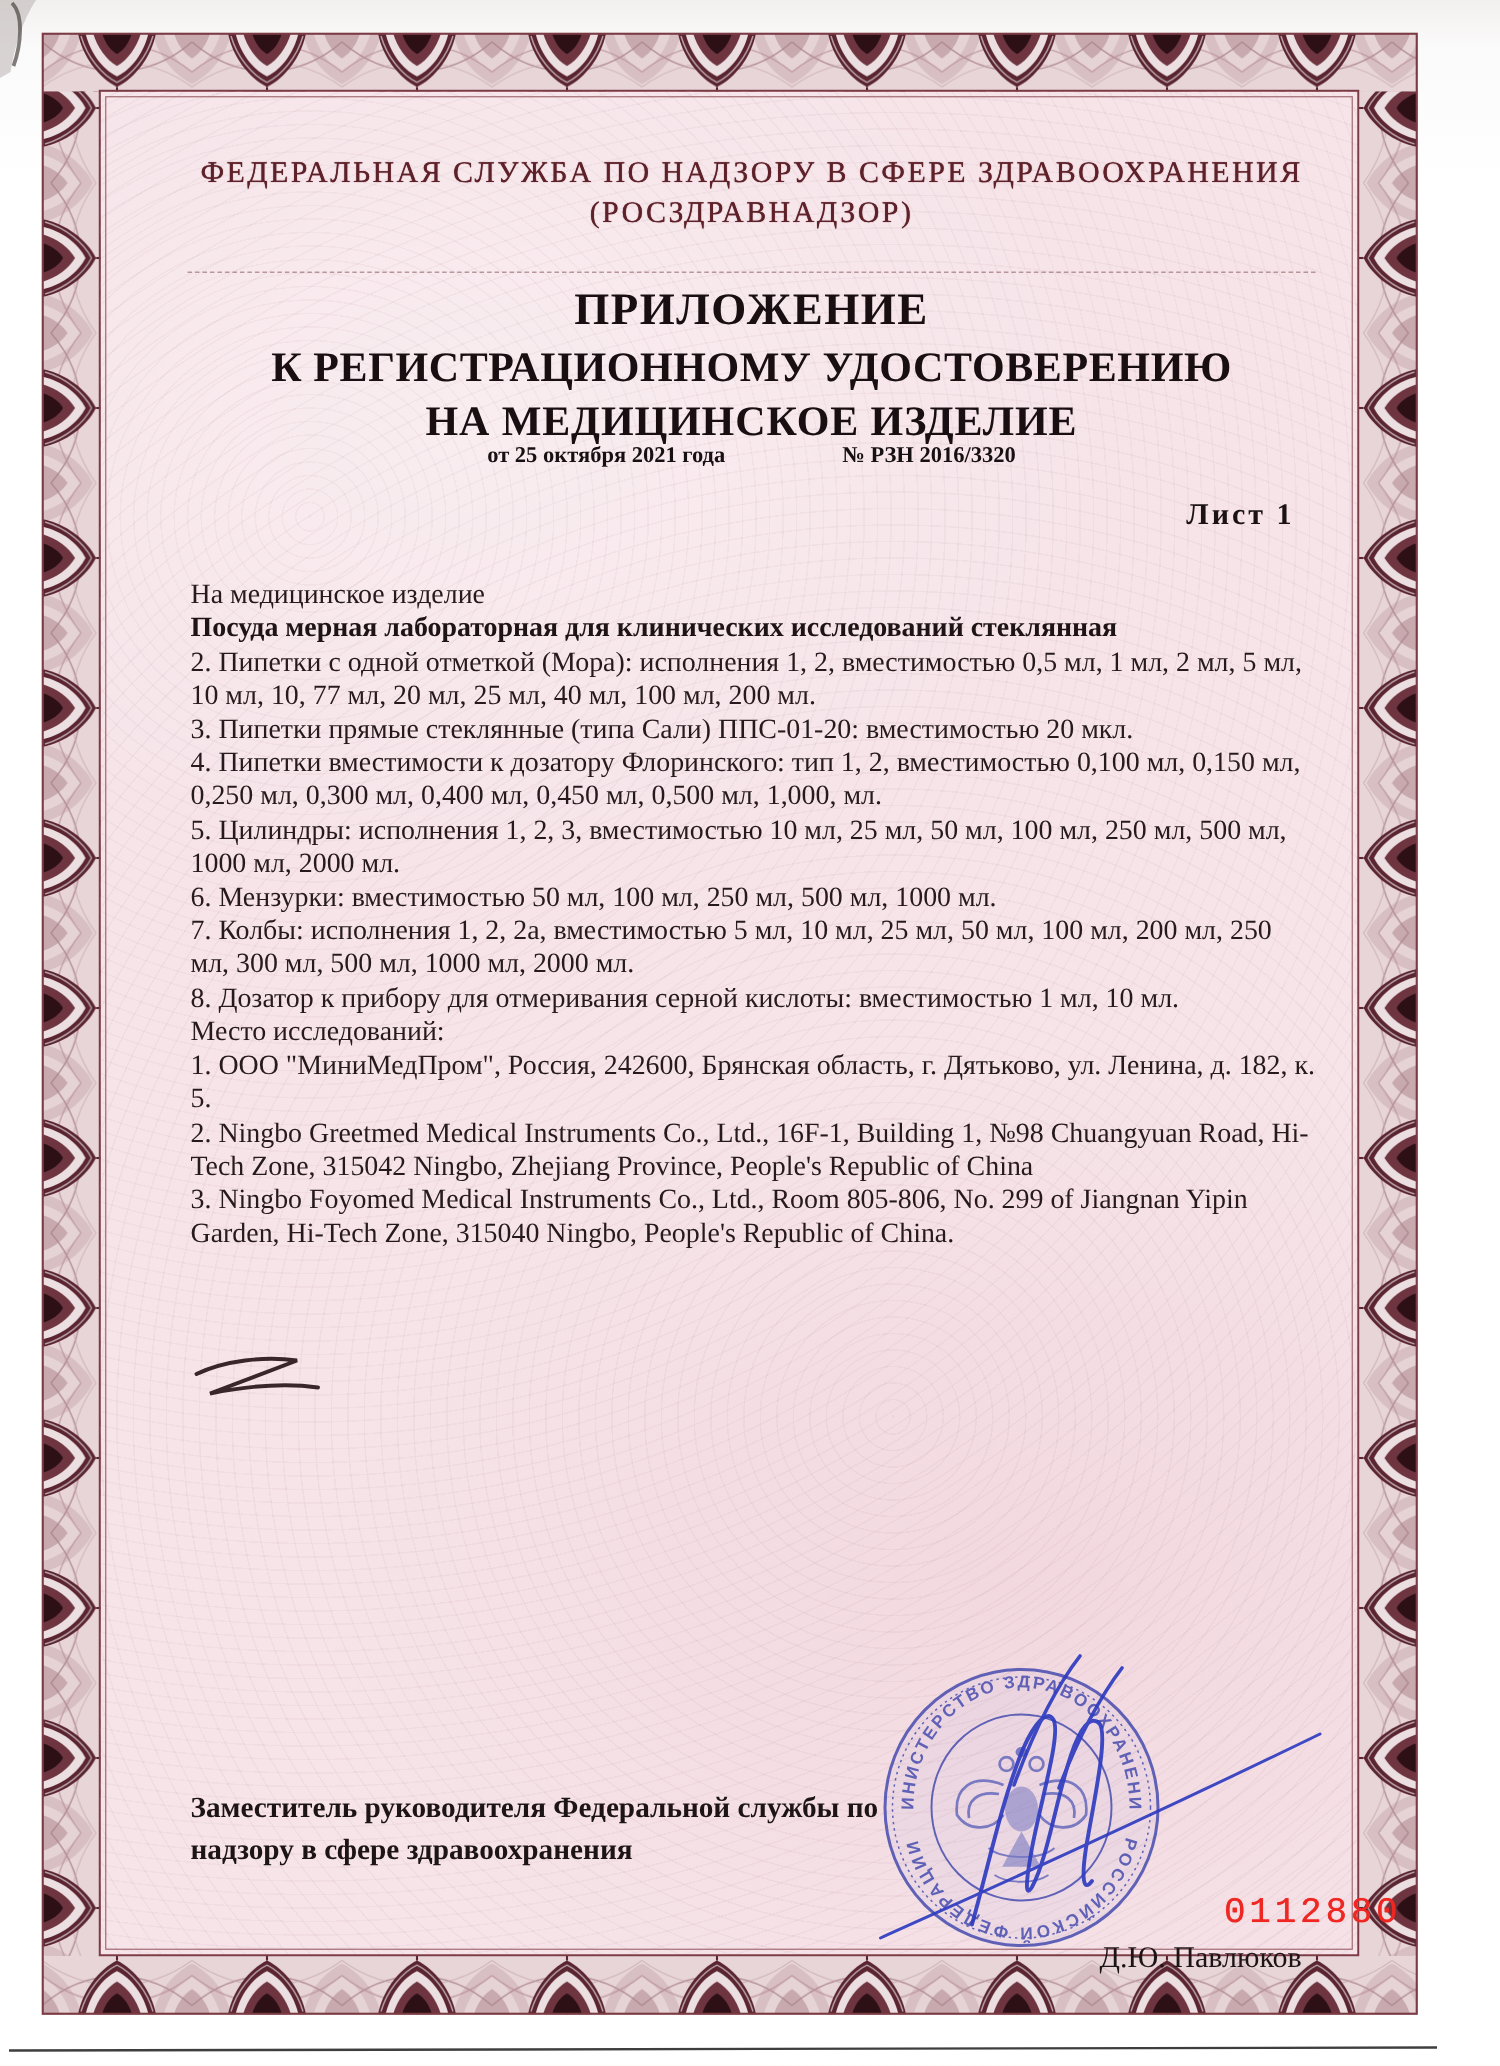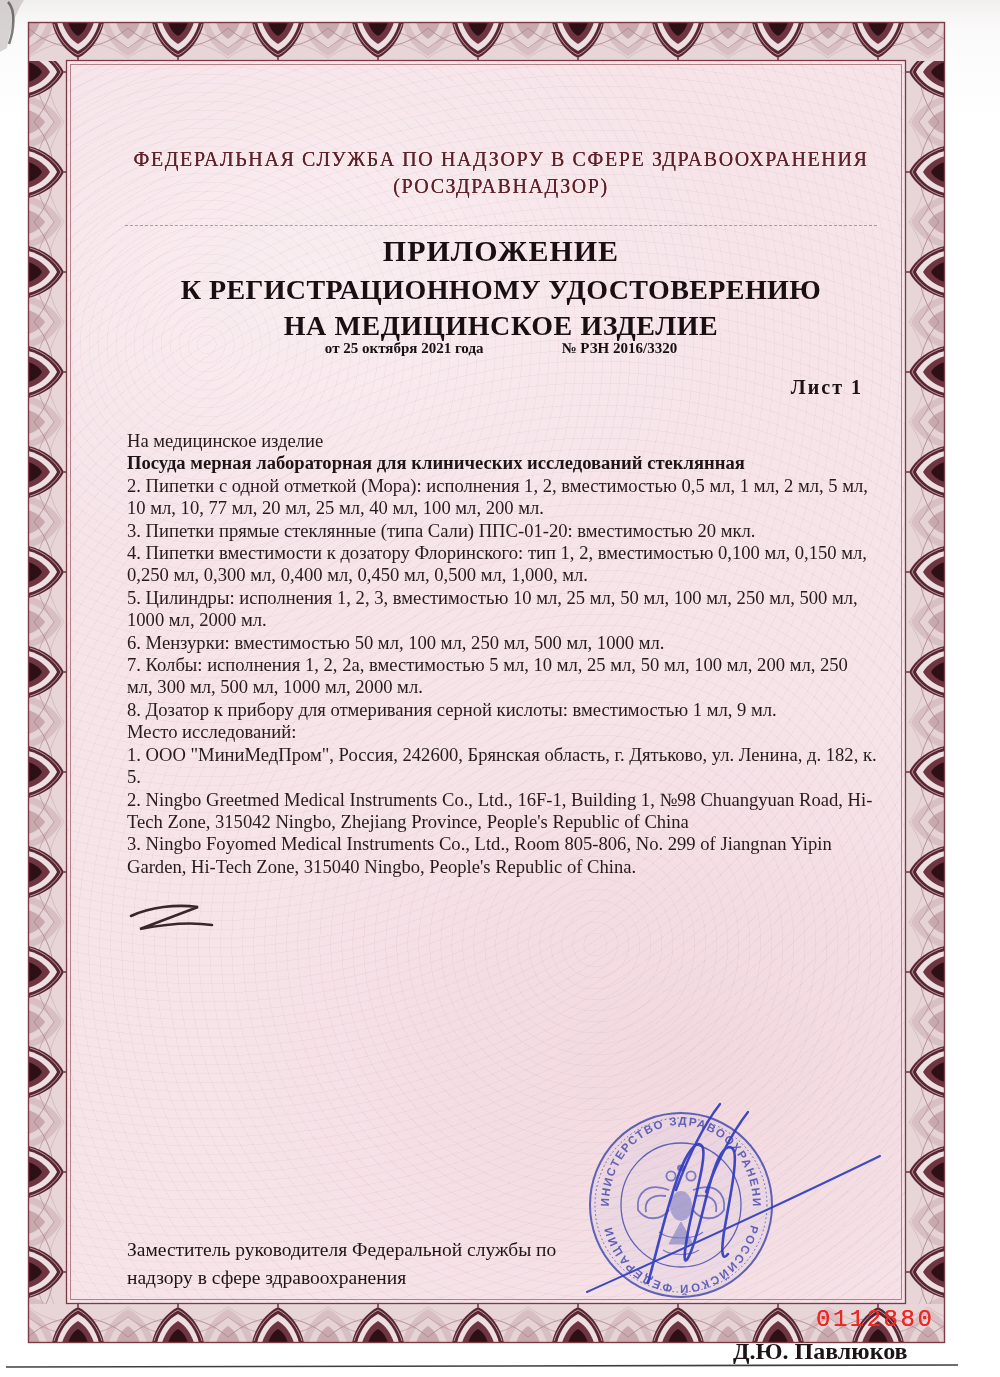--- a/index.html
+++ b/index.html
@@ -19,21 +19,21 @@
   }
   .paper::after{ 
     content:"";position:absolute;inset:0;
     background:
       repeating-radial-gradient(circle at 17% 23%, rgba(125,60,80,.045) 0 1px, rgba(0,0,0,0) 1px 9px),
       repeating-radial-gradient(circle at 63% 71%, rgba(90,40,55,.04) 0 1px, rgba(0,0,0,0) 1px 11px);
   }
   svg.deco{position:absolute;left:0;top:0;z-index:2;pointer-events:none;}
   svg.overlay{position:absolute;left:0;top:0;z-index:4;pointer-events:none;}
   .content{position:absolute;left:0;top:0;width:1000px;height:1377px;z-index:3;}
-  .abs{position:absolute;margin-top:44px;}
+  .abs{position:absolute;}
   .org-header{
     left:127px;top:102px;width:748px;text-align:center;
     color:#5e2129;font-size:20px;line-height:27px;letter-spacing:1.6px;
     text-shadow:0 0 .6px #5e2129;
   }
   .sep-line{
     left:125px;top:181px;width:752px;height:0;
     border-top:1px dashed rgba(132,84,90,.55);
   }
   .title-block{
@@ -49,25 +49,25 @@
   .sheet-label{
     left:127px;top:332px;width:748px;text-align:right;padding-right:12px;box-sizing:border-box;
     font-size:20px;font-weight:bold;color:#1c1215;letter-spacing:2px;
   }
   .body-text{
     left:127px;top:386px;width:750px;color:#261a1d;font-size:18.6px;line-height:22.4px;
   }
   .body-text p{margin:0;}
   .b{font-weight:bold;color:#1e1315;}
   .sign-block{
-    left:127px;top:1192px;width:480px;font-weight:normal;color:#1d1416;
+    left:127px;top:1192px;width:480px;font-weight:bold;color:#1d1416;
     font-size:19.5px;line-height:28px;
   }
   .signer-name{
-    left:733px;top:1294px;font-size:24px;font-weight:bold;color:#1d1416;white-space:nowrap;
+    left:733px;top:1294px;font-size:20px;font-weight:normal;color:#1d1416;white-space:nowrap;
   }
   .serial-number{
     left:816px;top:1262px;font-family:"Liberation Mono", monospace;
     font-size:24px;color:#ef2723;letter-spacing:2.5px;text-shadow:0 0 .5px #ef2723;
   }
 </style>
 </head>
 <body>
 
 <div class="scan">
@@ -148,21 +148,21 @@
 
     <div class="abs body-text">
       <p>На медицинское изделие</p>
       <p class="b">Посуда мерная лабораторная для клинических исследований стеклянная</p>
       <p>2. Пипетки с одной отметкой (Мора): исполнения 1, 2, вместимостью 0,5 мл, 1 мл, 2 мл, 5 мл, 10 мл, 10, 77 мл, 20 мл, 25 мл, 40 мл, 100 мл, 200 мл.</p>
       <p>3. Пипетки прямые стеклянные (типа Сали) ППС-01-20: вместимостью 20 мкл.</p>
       <p>4. Пипетки вместимости к дозатору Флоринского: тип 1, 2, вместимостью 0,100 мл, 0,150 мл, 0,250 мл, 0,300 мл, 0,400 мл, 0,450 мл, 0,500 мл, 1,000, мл.</p>
       <p>5. Цилиндры: исполнения 1, 2, 3, вместимостью 10 мл, 25 мл, 50 мл, 100 мл, 250 мл, 500 мл, 1000 мл, 2000 мл.</p>
       <p>6. Мензурки: вместимостью 50 мл, 100 мл, 250 мл, 500 мл, 1000 мл.</p>
       <p>7. Колбы: исполнения 1, 2, 2а, вместимостью 5 мл, 10 мл, 25 мл, 50 мл, 100 мл, 200 мл, 250 мл, 300 мл, 500 мл, 1000 мл, 2000 мл.</p>
-      <p>8. Дозатор к прибору для отмеривания серной кислоты: вместимостью 1 мл, 9 мл.</p>
+      <p>8. Дозатор к прибору для отмеривания серной кислоты: вместимостью 1 мл, 10 мл.</p>
       <p>Место исследований:</p>
       <p>1. ООО "МиниМедПром", Россия, 242600, Брянская область, г. Дятьково, ул. Ленина, д. 182, к. 5.</p>
       <p>2. Ningbo Greetmed Medical Instruments Co., Ltd., 16F-1, Building 1, №98 Chuangyuan Road, Hi-Tech Zone, 315042 Ningbo, Zhejiang Province, People's Republic of China</p>
       <p>3. Ningbo Foyomed Medical Instruments Co., Ltd., Room 805-806, No. 299 of Jiangnan Yipin Garden, Hi-Tech Zone, 315040 Ningbo, People's Republic of China.</p>
     </div>
 
     <div class="abs sign-block">Заместитель руководителя Федеральной службы по надзору в сфере здравоохранения</div>
     <div class="abs signer-name">Д.Ю. Павлюков</div>
     <div class="abs serial-number">0112880</div>
   </div>

